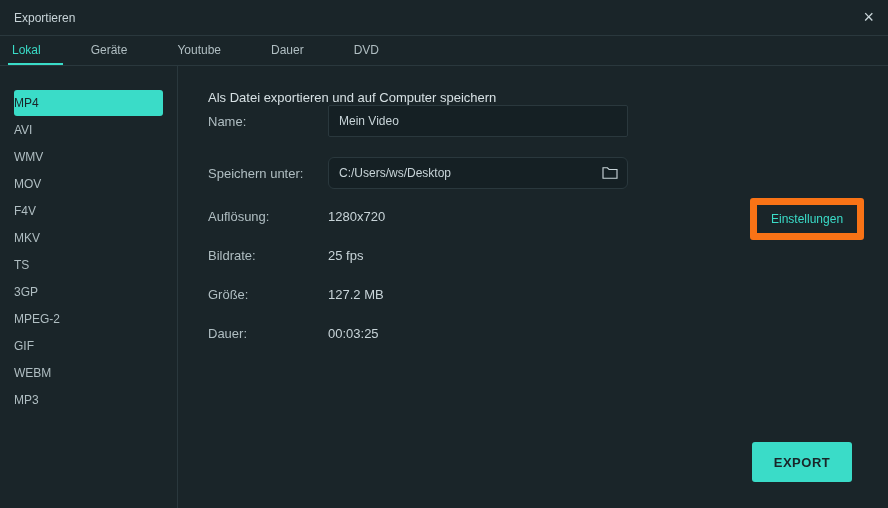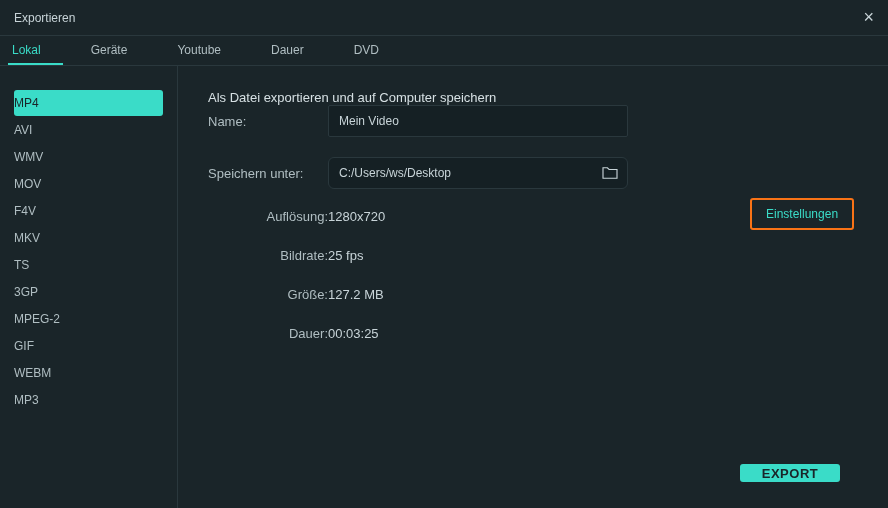--- a/index.html
+++ b/index.html
@@ -110,34 +110,34 @@
   padding: 0 8px 0 10px;
 }
 .path-text { flex: 1; font-size: 12px; color: #c8d4d8; }
 .folder-icon { width: 18px; height: 14px; cursor: pointer; }
 .val-text { font-size: 13px; color: #c8d4d8; }
 .settings-btn {
   position: absolute;
   left: 572px;
   top: 132px;
   padding: 7px 14px;
-  border: 2px solid #f97316;
+  border: 7px solid #f97316;
   border-radius: 3px;
   color: #3adcc8;
   font-size: 12px;
   cursor: pointer;
   background: transparent;
 }
-.row-static { margin-bottom: 24px; text-align: right; }
+.row-static { margin-bottom: 24px; }
 .export-btn {
   position: absolute;
-  right: 48px;
+  right: 36px;
   bottom: 26px;
   width: 100px;
-  height: 18px;
+  height: 40px;
   background: #3adcc8;
   color: #1a2529;
   border: none;
   border-radius: 3px;
   font-size: 13px;
   font-weight: 600;
   cursor: pointer;
   letter-spacing: 0.5px;
 }
 </style>

